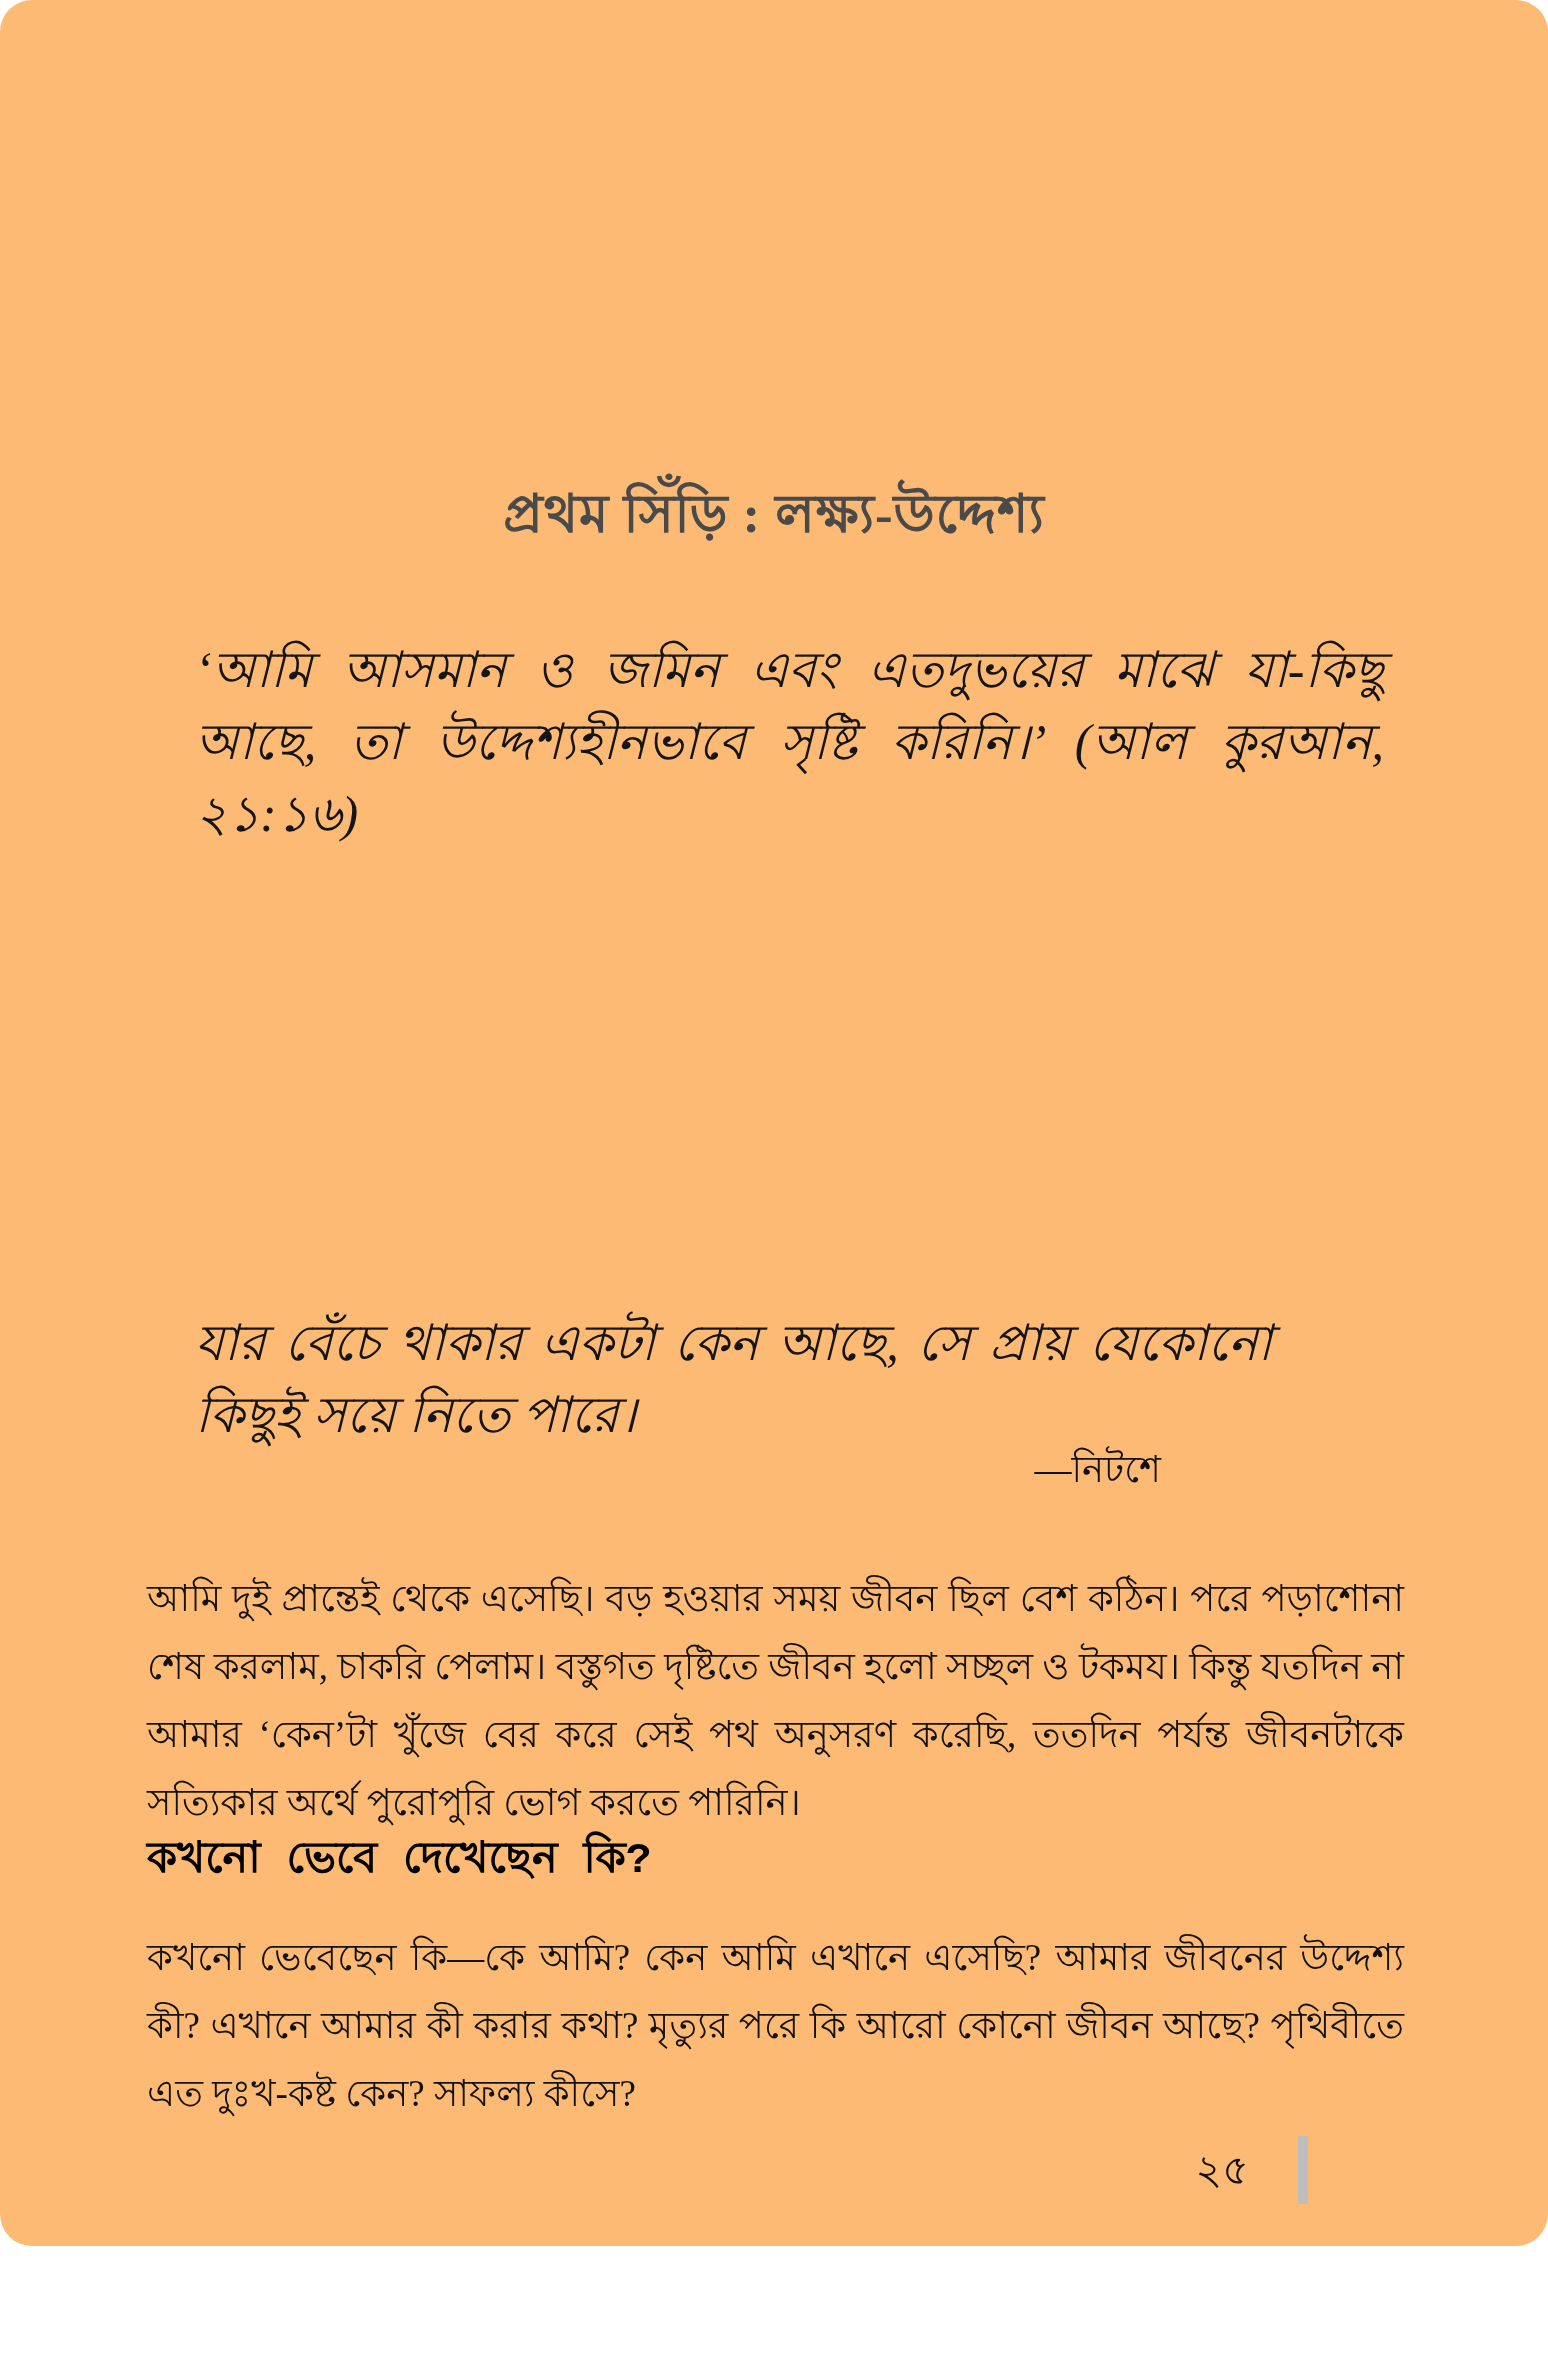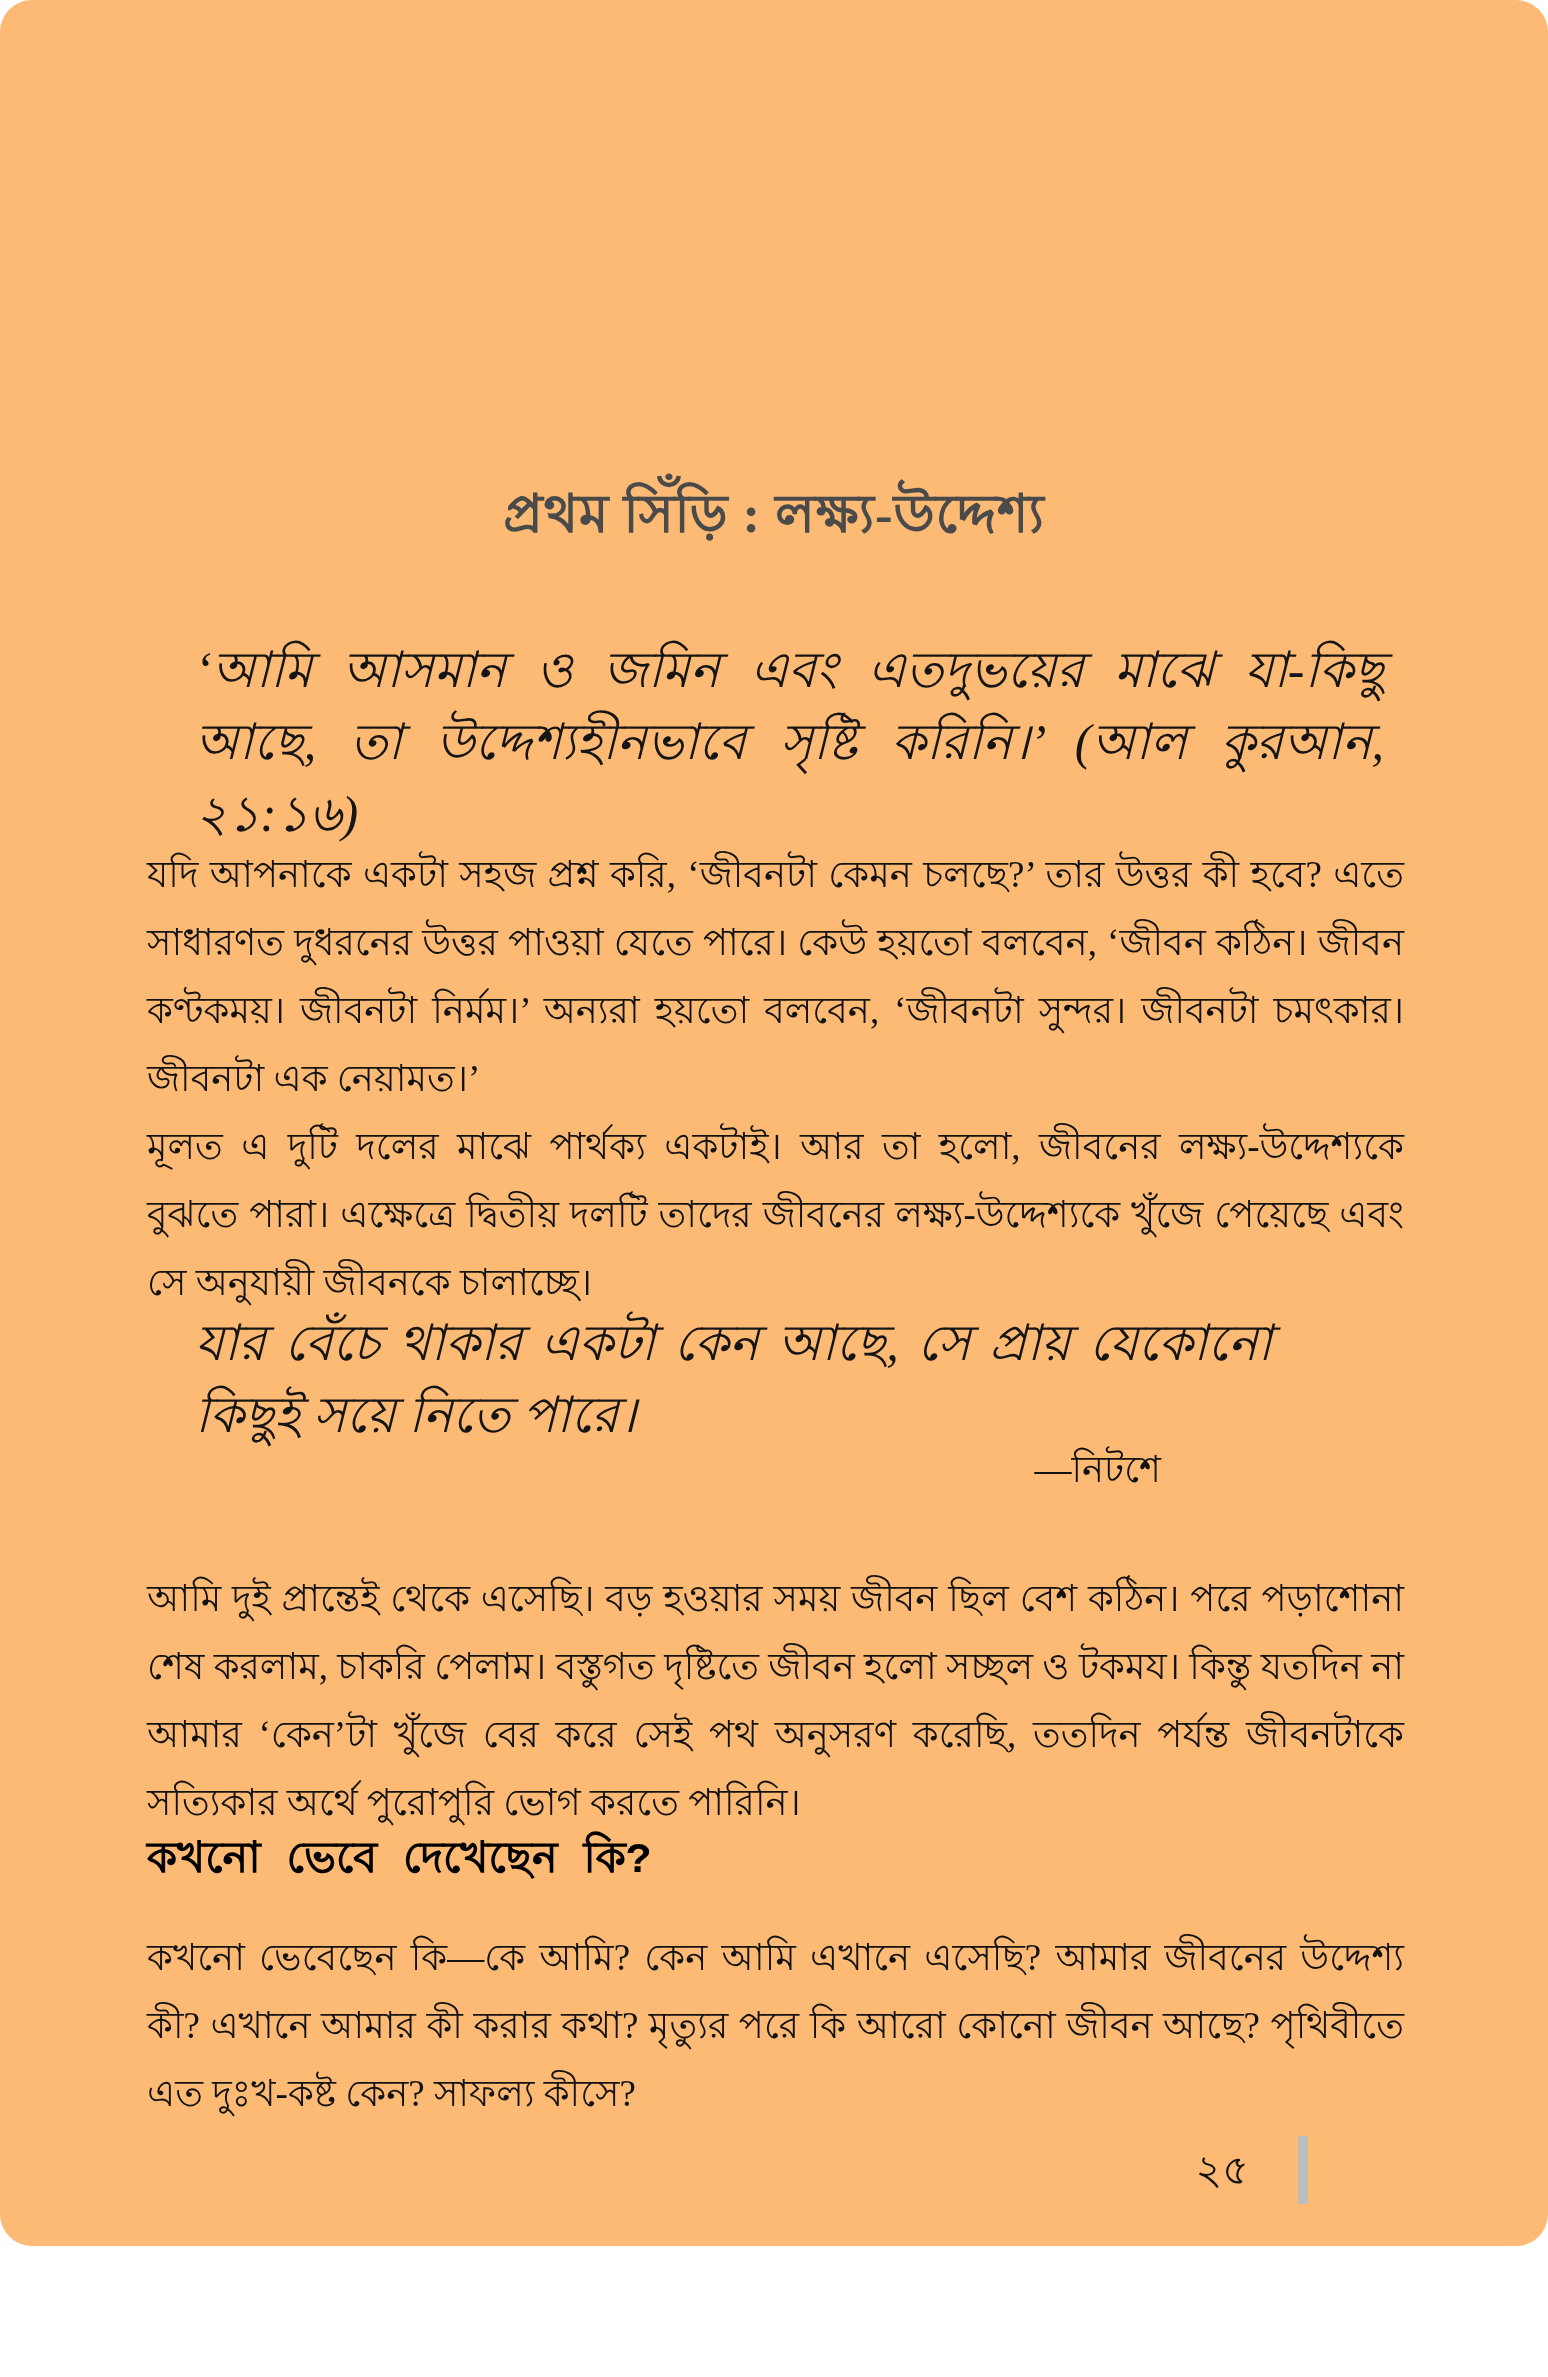--- a/index.html
+++ b/index.html
@@ -100,23 +100,21 @@
 
 <div class="page">
 
   <h1 class="chapter-title">প্রথম সিঁড়ি : লক্ষ্য-উদ্দেশ্য</h1>
 
   <div class="blockquote quote-quran">
     <span>‘আমি আসমান ও জমিন এবং এতদুভয়ের মাঝে যা-কিছু আছে, তা উদ্দেশ্যহীনভাবে সৃষ্টি করিনি।’</span>
     <span>(আল কুরআন, ২১:১৬)</span>
   </div>
 
-  <p class="body-para para-1">যদি আপনাকে একটা সহজ প্রশ্ন করি, ‘জীবনটা কেমন চলছে?’ তার উত্তর কী হবে? এতে সাধারণত দুধরনের উত্তর পাওয়া যেতে পারে। কেউ হয়তো বলবেন, ‘জীবন কঠিন। জীবন কণ্টকময়। জীবনটা নির্মম।’ অন্যরা হয়তো বলবেন, ‘জীবনটা সুন্দর। জীবনটা চমৎকার। জীবনটা এক নেয়ামত।’</p>
 
-  <p class="body-para para-2">মূলত এ দুটি দলের মাঝে পার্থক্য একটাই। আর তা হলো, জীবনের লক্ষ্য-উদ্দেশ্যকে বুঝতে পারা। এক্ষেত্রে দ্বিতীয় দলটি তাদের জীবনের লক্ষ্য-উদ্দেশ্যকে খুঁজে পেয়েছে এবং সে অনুযায়ী জীবনকে চালাচ্ছে।</p>
 
   <div class="blockquote quote-nietzsche">যার বেঁচে থাকার একটা কেন আছে, সে প্রায় যেকোনো কিছুই সয়ে নিতে পারে।</div>
 
   <div class="quote-attribution">—নিটশে</div>
 
   <p class="body-para para-3">আমি দুই প্রান্তেই থেকে এসেছি। বড় হওয়ার সময় জীবন ছিল বেশ কঠিন। পরে পড়াশোনা শেষ করলাম, চাকরি পেলাম। বস্তুগত দৃষ্টিতে জীবন হলো সচ্ছল ও টকময। কিন্তু যতদিন না আমার ‘কেন’টা খুঁজে বের করে সেই পথ অনুসরণ করেছি, ততদিন পর্যন্ত জীবনটাকে সত্যিকার অর্থে পুরোপুরি ভোগ করতে পারিনি।</p>
 
   <h2 class="section-heading">কখনো ভেবে দেখেছেন কি?</h2>
 
   <p class="body-para para-4">কখনো ভেবেছেন কি—কে আমি? কেন আমি এখানে এসেছি? আমার জীবনের উদ্দেশ্য কী? এখানে আমার কী করার কথা? মৃত্যুর পরে কি আরো কোনো জীবন আছে? পৃথিবীতে এত দুঃখ-কষ্ট কেন? সাফল্য কীসে?</p>

